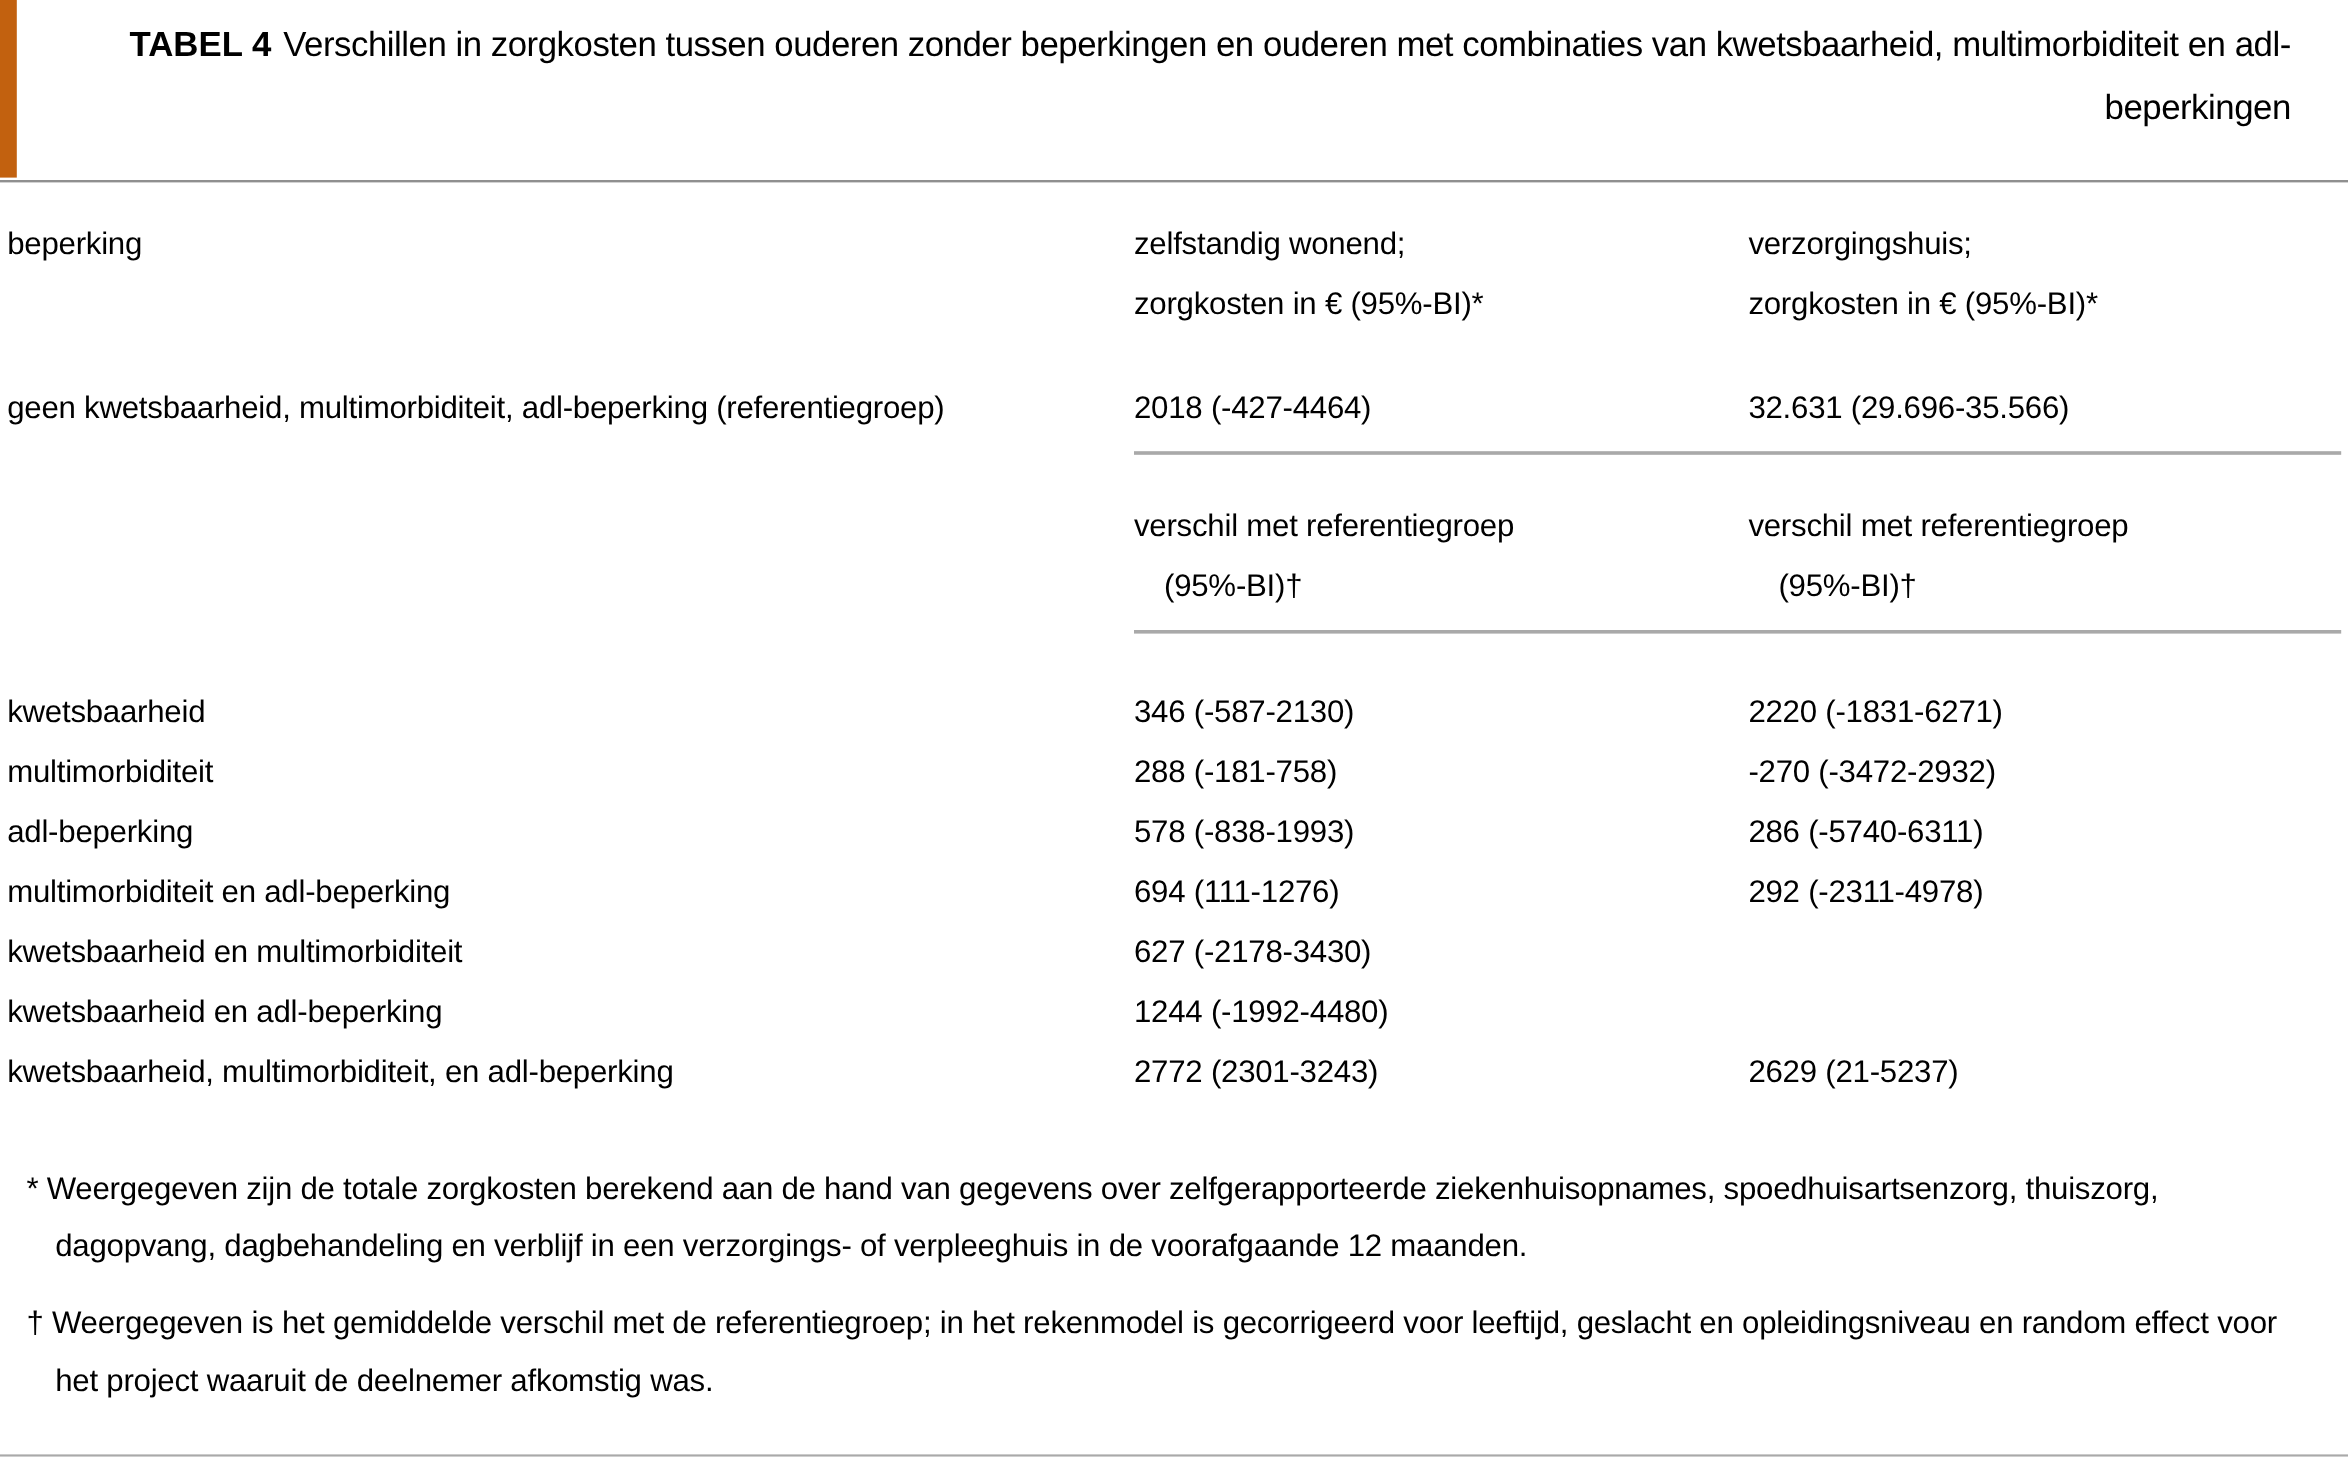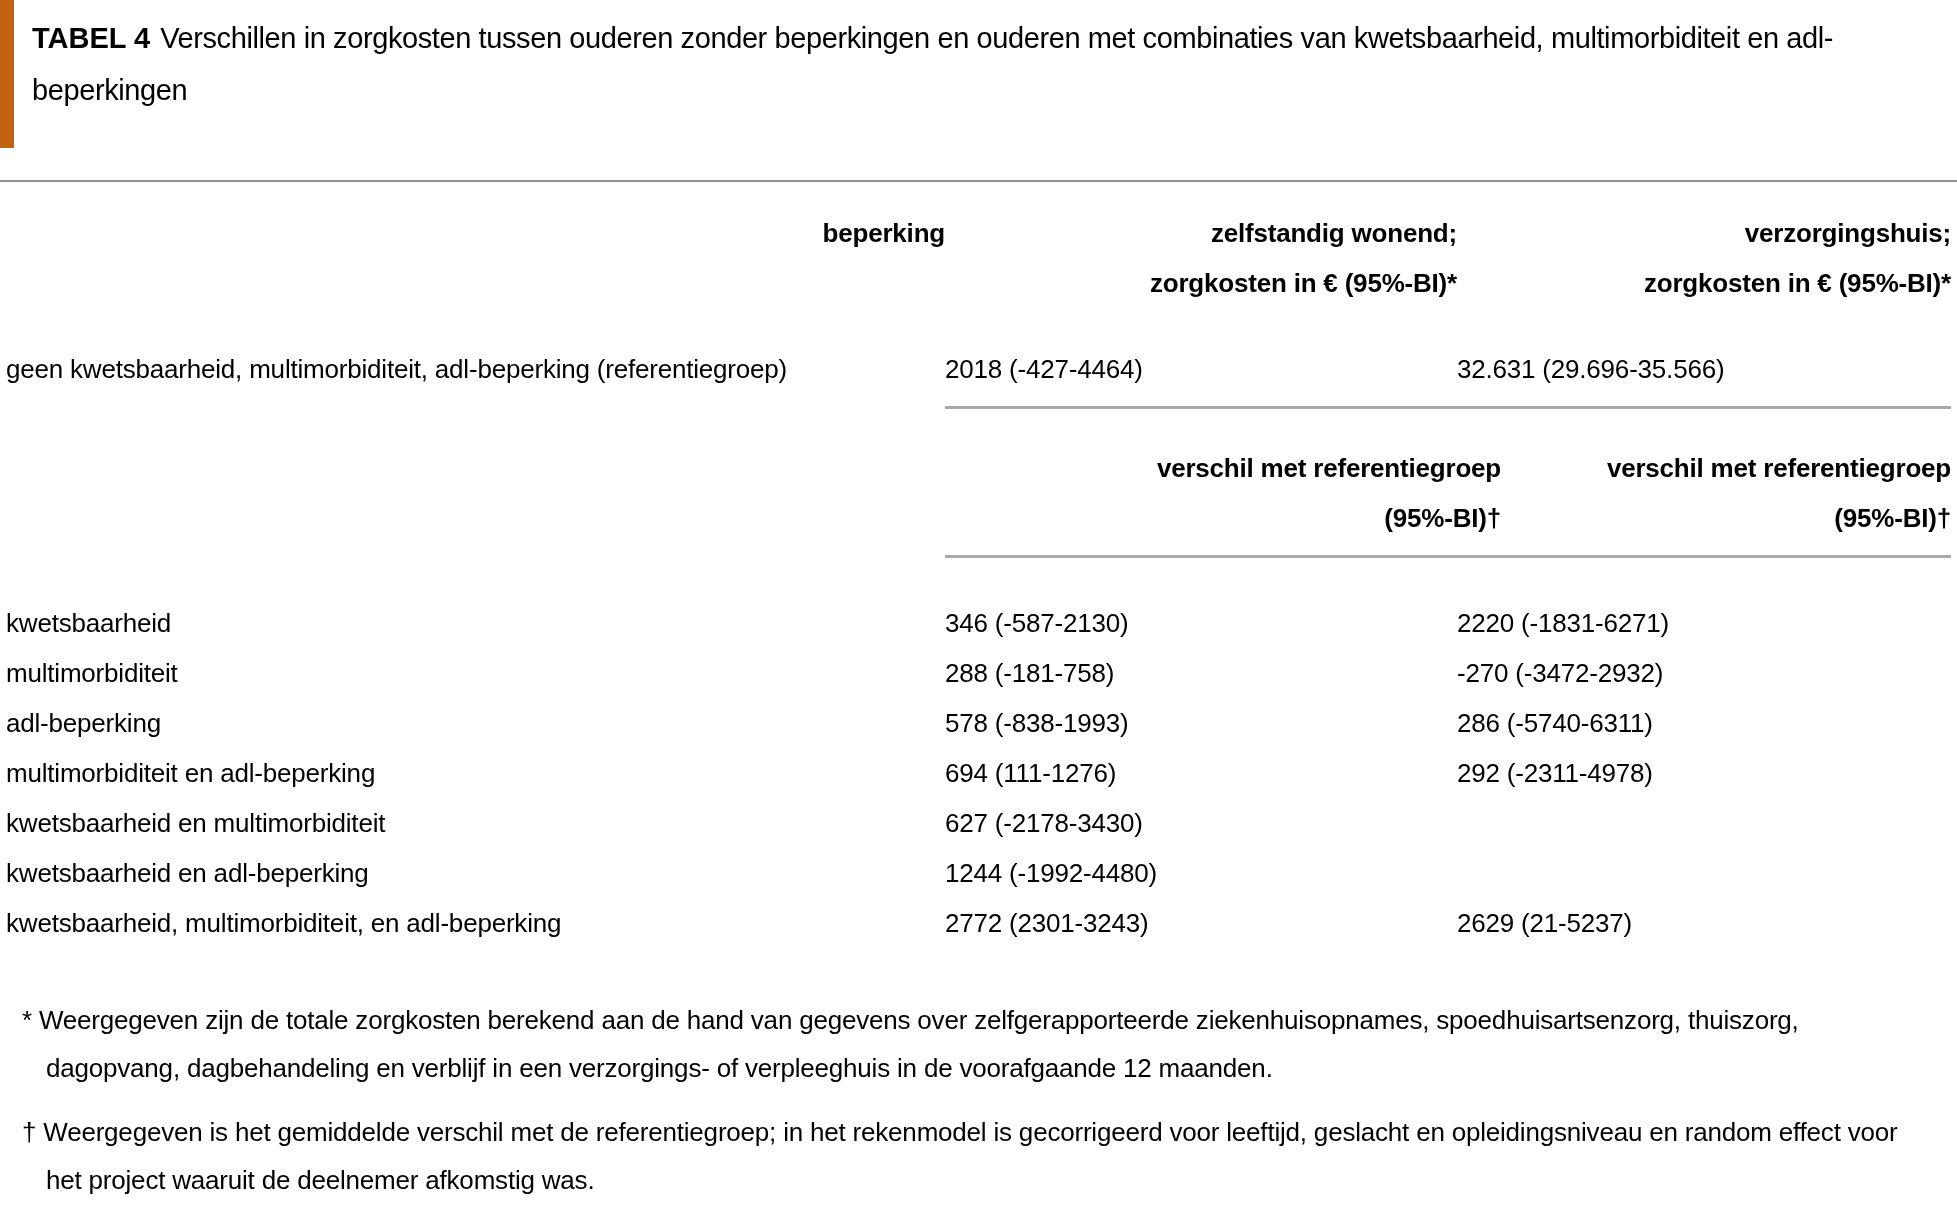--- a/index.html
+++ b/index.html
@@ -17,21 +17,22 @@
   .page {
     position: relative;
     width: 1957px;
     height: 1214px;
     overflow: hidden;
     background: #ffffff;
   }
   
   .header {
     position: relative;
-    height: 180px;
+    height: 150px;
+    text-align: right;
   }
   .accent-bar {
     position: absolute;
     left: 0;
     top: 0;
     width: 14px;
     height: 148px;
     background: #c2610f;
   }
   .title {
@@ -69,25 +70,25 @@
   .content {
     padding: 0 6px;
     font-size: 26px;
     letter-spacing: -0.2px;
   }
   .grid {
     display: grid;
     grid-template-columns: 939px 512px 1fr;
   }
   .cell { line-height: 50px; }
-  .bold { font-weight: 700; text-align: right; }
+  .bold { font-weight: 400; }
   .thead { margin-top: 26px; }
   .row-ref { margin-top: 36px; }
   .rule-1 { margin-top: 12px; }
-  .subhead { margin-top: 34px; gap: 44px; }
+  .subhead { margin-top: 34px; }
   .subhead .indent { padding-left: 25px; }
   .rule-2 { margin-top: 12px; }
   .tbody { margin-top: 40px; }
   
   .footnotes {
     margin-top: 48px;
     line-height: 48px;
   }
   .footnote {
     margin: 16px;

